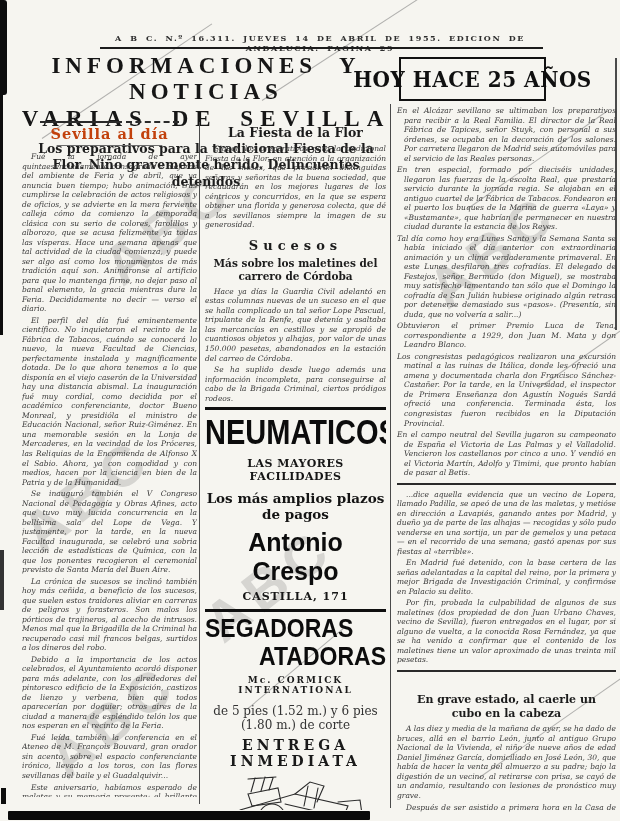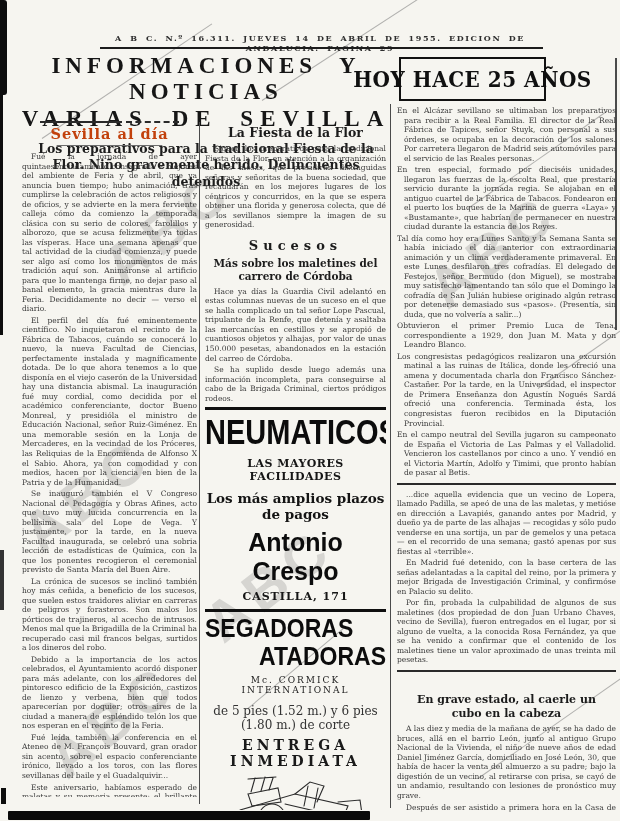--- a/index.html
+++ b/index.html
@@ -21,21 +21,21 @@
   .hl2{font-family:"Liberation Serif",serif;font-weight:bold;font-size:23px;letter-spacing:7px;word-spacing:10px;color:#161616;margin-top:1px;}
   .subhead{margin:9px 6px 0;font-size:12.5px;font-weight:bold;line-height:1.3;color:#1d1d1d;filter:blur(.2px);}
   
   .box25{position:absolute;top:57px;left:399px;width:143px;height:40px;border:2px solid #111;
          display:flex;align-items:center;justify-content:center;}
   .box25 span{font-family:"DejaVu Serif",serif;font-weight:bold;font-size:20px;letter-spacing:.5px;
               transform:scaleY(1.12);color:#101010;white-space:nowrap;}
   
   .col{position:absolute;overflow:hidden;}
   .col p{margin:0 0 2px;font-size:7.5px;line-height:1.27;text-align:justify;text-indent:9px;
-         color:#3a3a3a;filter:blur(.24px);}
+         color:#3a3a3a;filter:blur(.24px);font-style:italic;}
   #col1{top:121px;left:22px;width:175px;height:676px;}
   #col2{top:124px;left:205px;width:181px;height:686px;}
   #col3{top:106px;left:397px;width:219px;height:706px;}
   #col3 .hang p{text-indent:-7px;padding-left:7px;}
   .sev-rules{display:flex;align-items:center;gap:4px;margin:0 18px 2px;}
   .sev-rule-a{flex:0 0 82px;border-top:2px solid #2a2a2a;}
   .sev-rule-b{flex:1;border-top:2px dashed #2a2a2a;}
   .sev-title{text-align:center;font-size:14.5px;font-weight:bold;letter-spacing:1px;color:#c2410c;filter:blur(.2px);}
   .microline{text-align:center;font-size:5px;letter-spacing:1px;color:#6d6d6d;text-decoration:line-through;margin-bottom:4px;}
   .c2-title{text-align:center;font-size:12.5px;font-weight:bold;color:#1b1b1b;margin:1px 0 4px;filter:blur(.2px);}
@@ -47,21 +47,21 @@
              transform:scaleY(1.2);color:#0c0c0c;margin-top:3px;}
   .neu-l1{font-size:11px;font-weight:bold;letter-spacing:.5px;margin-top:8px;color:#161616;}
   .neu-l2{font-size:13.5px;font-weight:bold;margin-top:7px;color:#141414;}
   .neu-l3{font-size:13.5px;font-weight:bold;color:#141414;}
   .neu-name{font-family:"Liberation Sans",sans-serif;font-weight:900;font-size:25px;margin-top:6px;color:#0c0c0c;}
   .neu-addr{font-size:11px;font-weight:bold;letter-spacing:1px;margin:4px 0 6px;color:#161616;}
   .seg1{font-family:"Liberation Sans",sans-serif;font-weight:900;font-size:23px;text-align:left;
         transform:scaleY(1.15);color:#0c0c0c;}
   .seg2{font-family:"Liberation Sans",sans-serif;font-weight:900;font-size:23px;text-align:right;
         transform:scaleY(1.15);color:#0c0c0c;margin-top:1px;}
-  .seg-brand{font-size:9px;font-weight:normal;letter-spacing:2px;margin-top:5px;color:#1a1a1a;}
+  .seg-brand{font-size:9px;font-weight:bold;letter-spacing:2px;margin-top:5px;color:#1a1a1a;}
   .seg-spec{font-size:12px;margin-top:9px;color:#333;}
   .seg-del{font-size:14px;font-weight:bold;letter-spacing:4px;margin-top:5px;color:#1a1a1a;}
   .machine{display:block;margin:3px auto 0;filter:blur(.2px);}
   .emblem{display:block;margin:2px auto 0;filter:blur(.2px);}
   
   .c3-rule{border-top:2px solid #2a2a2a;margin:5px 0 5px;}
   .grave-title{text-align:center;font-size:11px;font-weight:bold;line-height:1.25;color:#1b1b1b;margin:21px 8px 4px;filter:blur(.2px);}
   .bottombar{position:absolute;left:8px;top:811px;width:362px;height:9px;background:#0a0a0a;border-radius:1px;}
 </style>
 </head>

